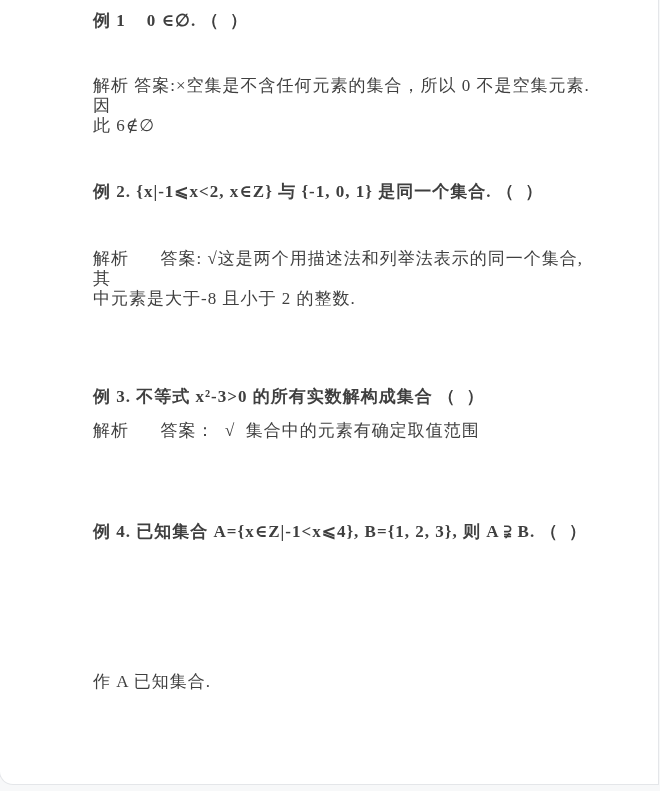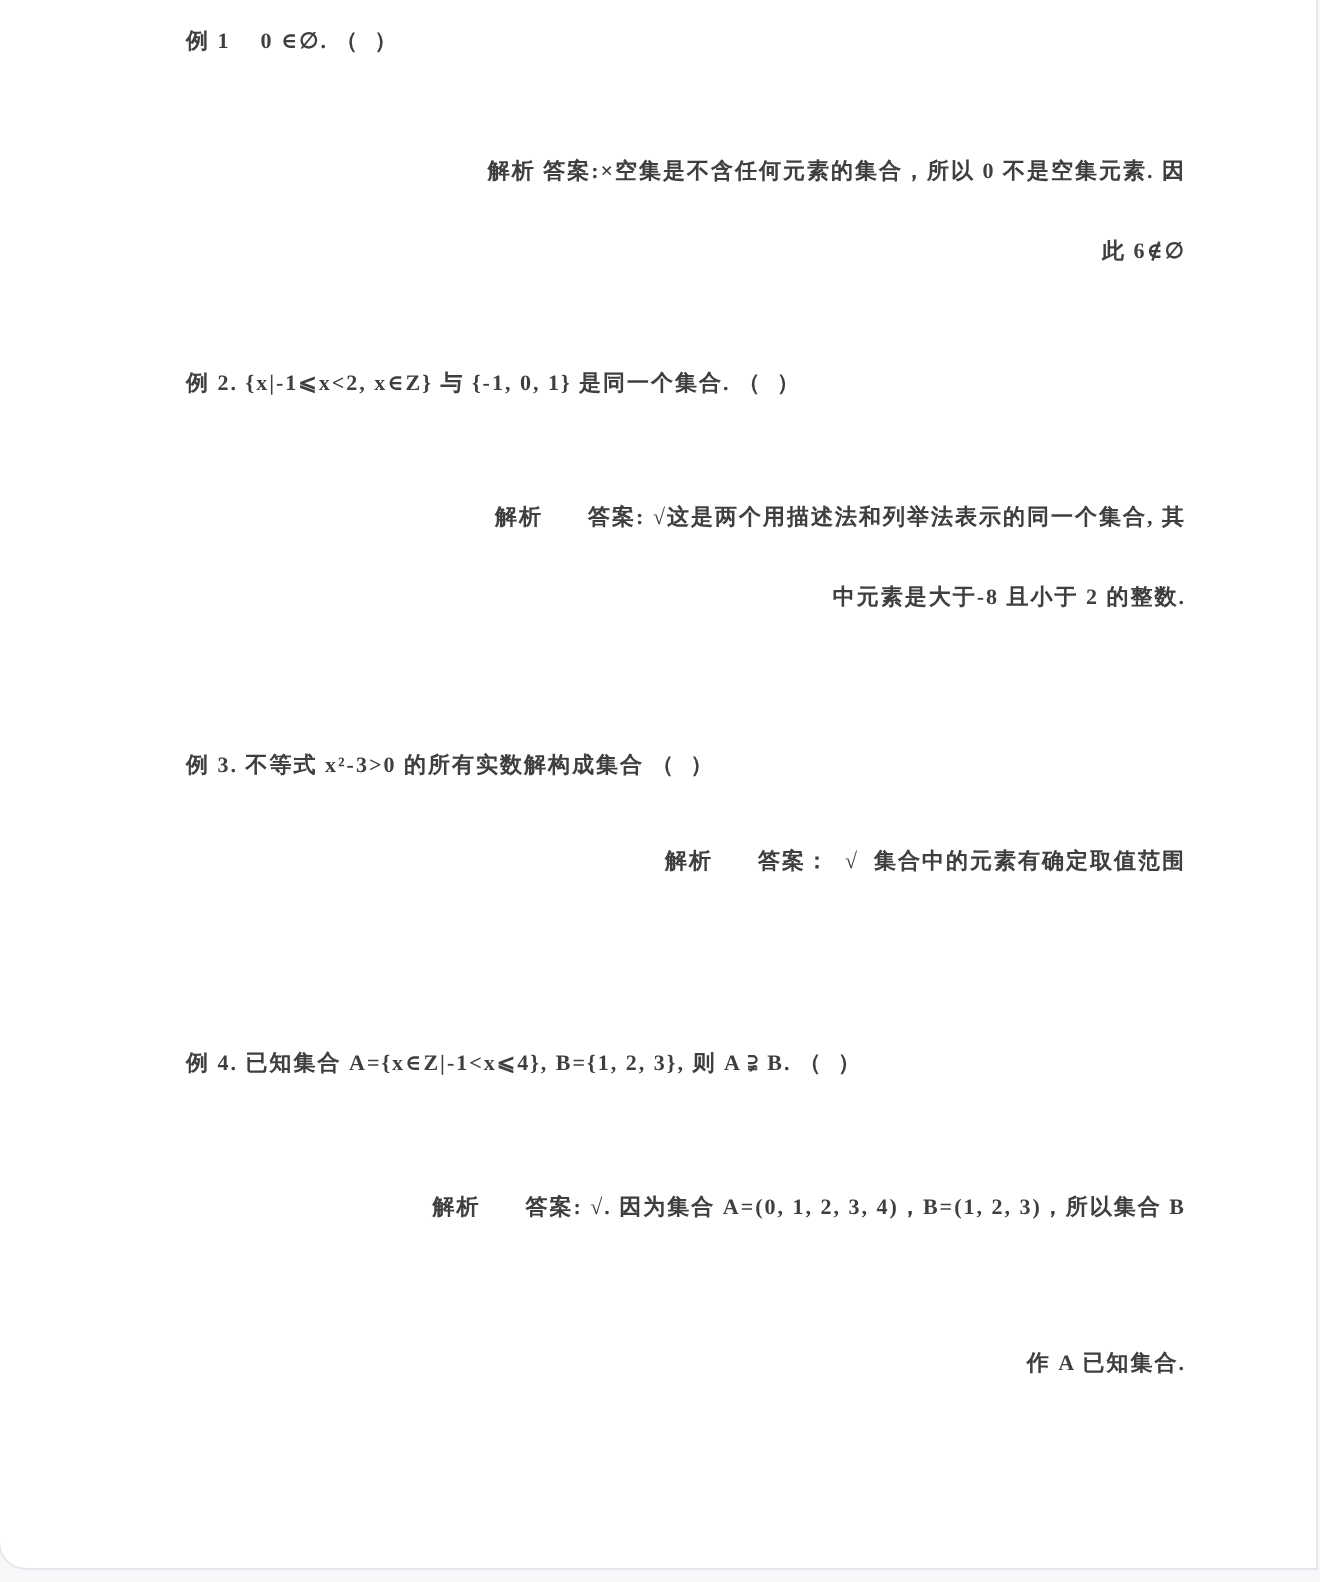--- a/index.html
+++ b/index.html
@@ -19,47 +19,45 @@
     height: 785px;
     background: #ffffff;
     border: 1px solid #e4e6e9;
     border-top: none;
     border-bottom-left-radius: 14px;
   }
   .line {
     position: absolute;
     left: 93px;
     width: 500px;
-    font-size: 11px;
+    font-size: 17px;
     line-height: 20px;
     color: #3f3f3f;
     letter-spacing: 1px;
     white-space: pre-wrap;
   }
   .q {
     font-weight: 700;
   }
   .a {
-    font-weight: 700;
-    text-align: right;
+    font-weight: 400;
   }
 </style>
 </head>
 <body>
 
 <div class="card">
 
   <div class="line q" style="top:12px">例 1    0 ∈∅. （  ）</div>
   <div class="line a" style="top:77px">解析 答案:×空集是不含任何元素的集合，所以 0 不是空集元素. 因</div>
   <div class="line a" style="top:117px">此 6∉∅</div>
 
   <div class="line q" style="top:183px">例 2. {x|-1⩽x&lt;2, x∈Z} 与 {-1, 0, 1} 是同一个集合. （  ）</div>
   <div class="line a" style="top:250px">解析      答案: √这是两个用描述法和列举法表示的同一个集合, 其</div>
   <div class="line a" style="top:290px">中元素是大于-8 且小于 2 的整数.</div>
 
-  <div class="line q" style="top:374px">例 3. 不等式 x²-3&gt;0 的所有实数解构成集合 （  ）</div>
+  <div class="line q" style="top:388px">例 3. 不等式 x²-3&gt;0 的所有实数解构成集合 （  ）</div>
   <div class="line a" style="top:422px">解析      答案：  √  集合中的元素有确定取值范围</div>
 
   <div class="line q" style="top:523px">例 4. 已知集合 A={x∈Z|-1&lt;x⩽4}, B={1, 2, 3}, 则 A ⫌ B. （  ）</div>
-  <div class="line a" style="top:595px">解析      答案: √. 因为集合 A=(0, 1, 2, 3, 4)，B=(1, 2, 3)，所以集合 B</div>
   <div class="line a" style="top:673px">作 A 已知集合.</div>
 
 </div>
 
 </body></html>

